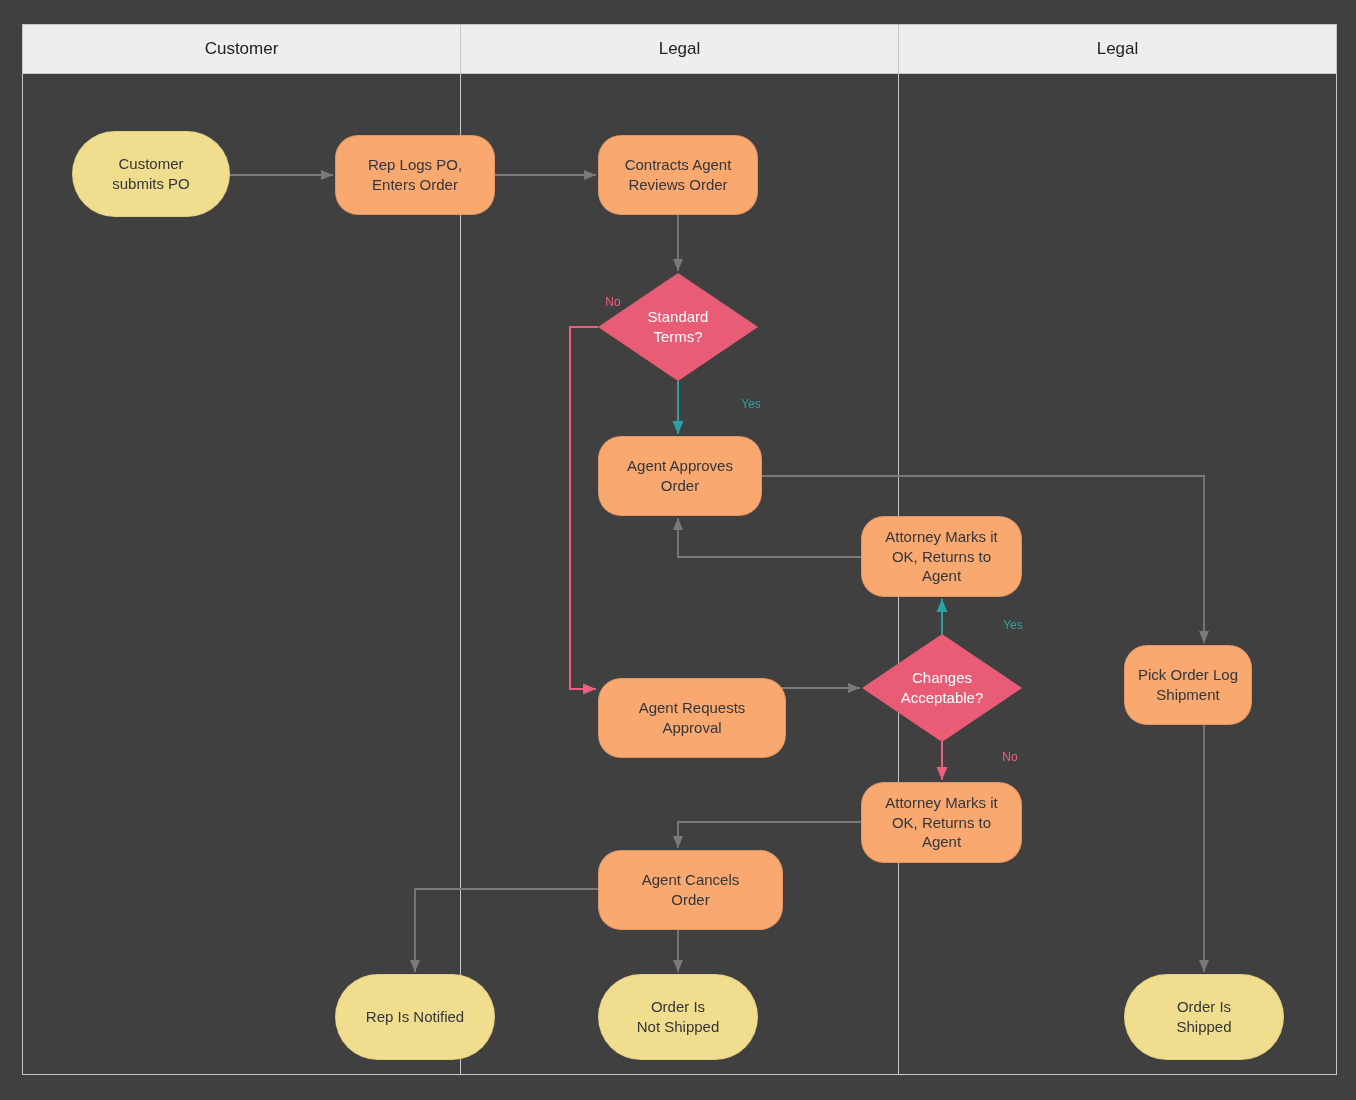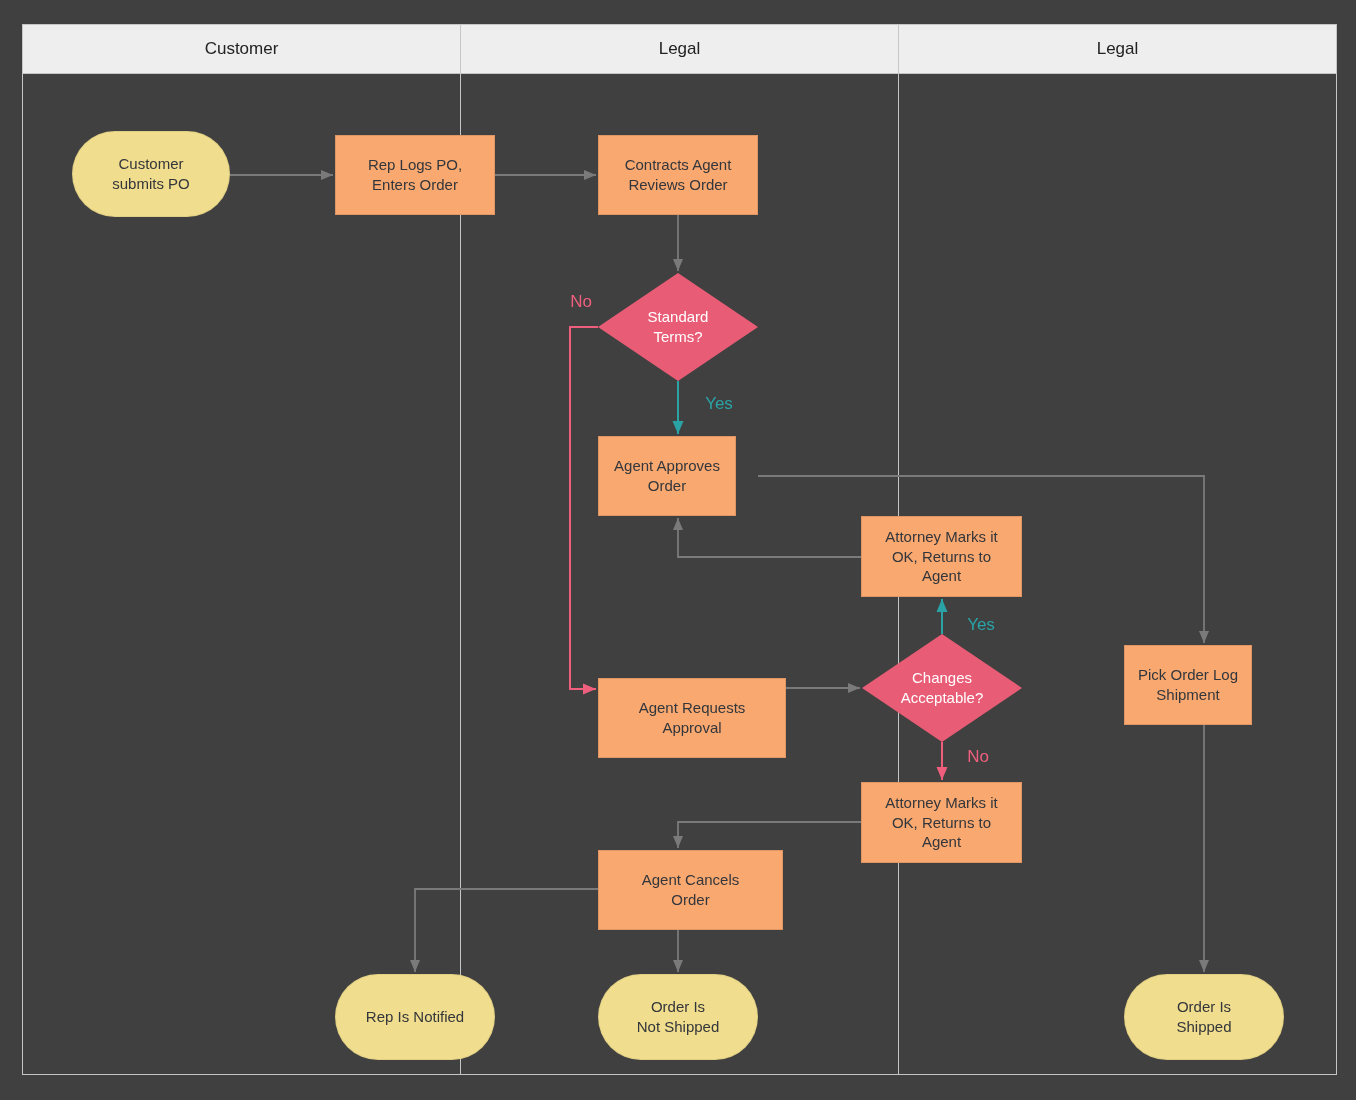--- a/index.html
+++ b/index.html
@@ -32,20 +32,21 @@
     color: #222222;
   }
   .lane-body { flex: 1; background: transparent; }
 
   
   .node {
     position: absolute;
     display: flex; align-items: center; justify-content: center;
     text-align: center;
     box-sizing: border-box;
+    border-radius: 23px;
   }
   .node-label {
     white-space: pre-line;
     font-size: 15px;
     line-height: 1.32;
     color: var(--node-text, #33363b);
   }
   .process {
     background: var(--process-fill, #f9a870);
     border: 1px solid rgba(0,0,0,0.10);
@@ -72,22 +73,23 @@
   .edge-yes  { stroke: var(--yes-branch, #2aa3a6); stroke-width: 2; }
   .edge-no   { stroke: var(--no-branch, #ef5f7d); stroke-width: 2; }
   .ah-gray-fill { fill: var(--connector, #7a7a7a); }
   .ah-yes-fill  { fill: var(--yes-branch, #2aa3a6); }
   .ah-no-fill   { fill: var(--no-branch, #ef5f7d); }
 
   
   .edge-label {
     position: absolute;
     transform: translate(-50%, -50%);
-    font-size: 17px;
+    font-size: 12px;
     white-space: nowrap;
+    margin-left: 32px;
   }
   .edge-label.yes { color: var(--yes-branch, #2aa3a6); }
   .edge-label.no  { color: var(--no-branch, #ef5f7d); }
 </style>
 </head>
 <body>
 
 <div class="canvas">
 
   <div class="frame">
@@ -147,21 +149,21 @@
   <div class="node process" style="left:598px;top:135px;width:160px;height:80px">
     <span class="node-label">Contracts Agent
 Reviews Order</span>
   </div>
 
   <div class="node decision" style="left:598px;top:273px;width:160px;height:108px">
     <span class="node-label">Standard
 Terms?</span>
   </div>
 
-  <div class="node process" style="left:598px;top:436px;width:138px;height:80px">
+  <div class="node process" style="left:598px;top:436px;width:164px;height:80px">
     <span class="node-label">Agent Approves
 Order</span>
   </div>
 
   <div class="node process" style="left:861px;top:516px;width:161px;height:81px">
     <span class="node-label">Attorney Marks it
 OK, Returns to
 Agent</span>
   </div>
 

